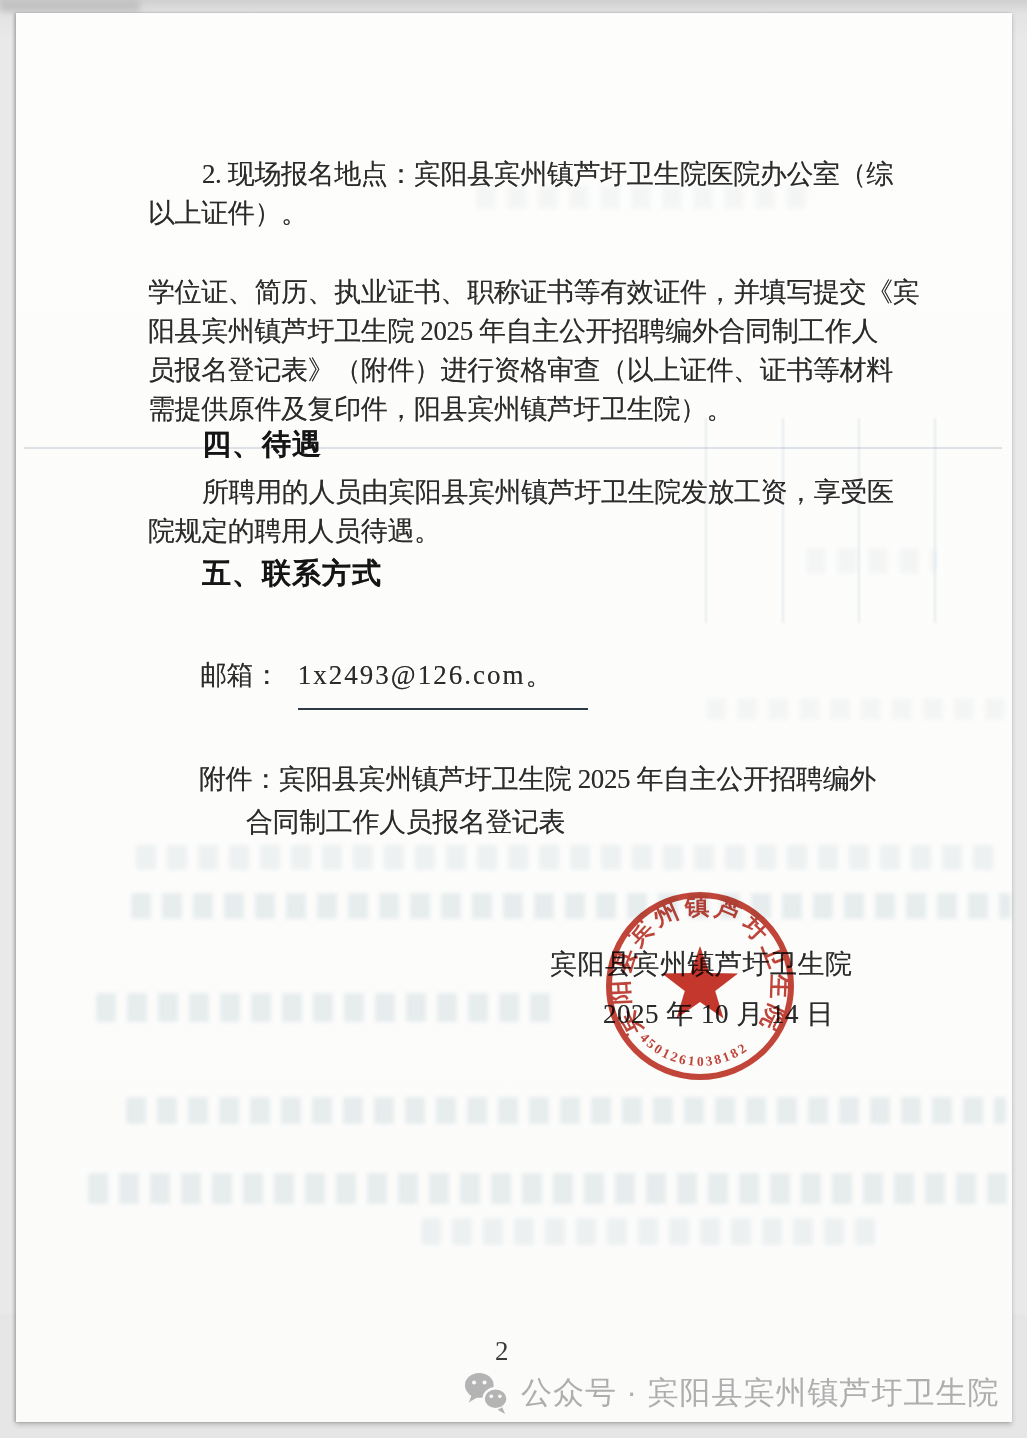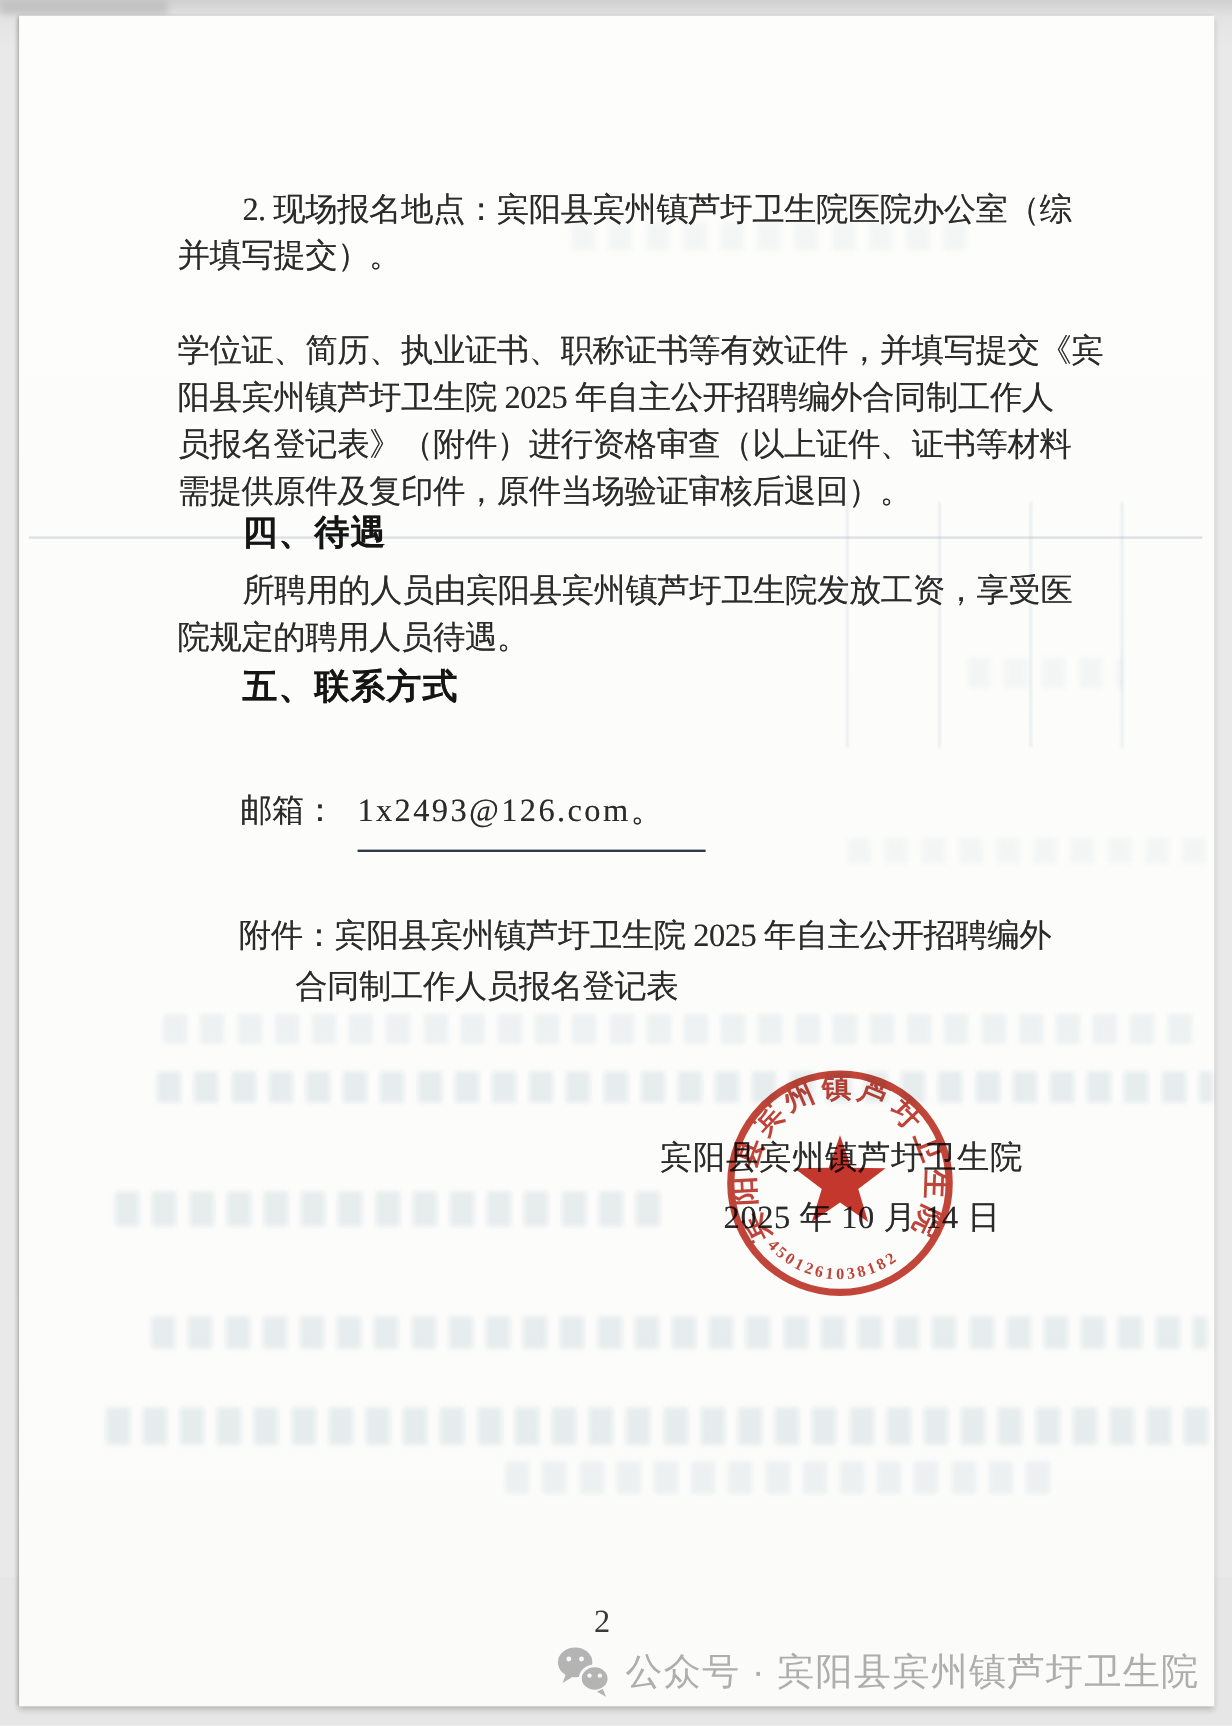--- a/index.html
+++ b/index.html
@@ -96,25 +96,25 @@
     <div class="bleed b-xlight" style="left:790px;top:535px;width:130px;height:26px;"></div>
     <div class="bleed b-xlight" style="left:690px;top:685px;width:300px;height:22px;"></div>
     <div class="bleed b-light" style="left:120px;top:832px;width:862px;height:25px;"></div>
     <div class="bleed b-med" style="left:115px;top:880px;width:880px;height:26px;"></div>
     <div class="bleed b-med" style="left:80px;top:980px;width:462px;height:29px;"></div>
     <div class="bleed b-med" style="left:110px;top:1084px;width:880px;height:27px;"></div>
     <div class="bleed b-med" style="left:72px;top:1160px;width:922px;height:31px;"></div>
     <div class="bleed b-light" style="left:405px;top:1205px;width:462px;height:27px;"></div>
 
     <div class="line" style="left:186px;top:145px;">2. 现场报名地点：宾阳县宾州镇芦圩卫生院医院办公室（综</div>
-    <div class="line" style="left:132px;top:184px;">并填写提交）。</div>
+    <div class="line" style="left:132px;top:184px;">以上证件）。</div>
     <div class="line" style="left:132px;top:263px;">学位证、简历、执业证书、职称证书等有效证件，并填写提交《宾</div>
     <div class="line" style="left:132px;top:302px;">阳县宾州镇芦圩卫生院 2025 年自主公开招聘编外合同制工作人</div>
     <div class="line" style="left:132px;top:341px;font-family:Liberation Serif, serif;">员报名登记表》（附件）进行资格审查（以上证件、证书等材料</div>
-    <div class="line" style="left:132px;top:380px;">需提供原件及复印件，原件当场验证审核后退回）。</div>
+    <div class="line" style="left:132px;top:380px;">需提供原件及复印件，阳县宾州镇芦圩卫生院）。</div>
 
     <div class="line heading" style="left:186px;top:415px;font-family:Liberation Serif, serif;">四、待遇</div>
     <div class="line" style="left:186px;top:463px;">所聘用的人员由宾阳县宾州镇芦圩卫生院发放工资，享受医</div>
     <div class="line" style="left:132px;top:502px;">院规定的聘用人员待遇。</div>
 
     <div class="line heading" style="left:186px;top:544px;">五、联系方式</div>
 
     <div class="line email-line" style="left:184px;top:646px;">
       <span>邮箱：</span>
       <span class="email-value">1x2493@126.com。</span>

